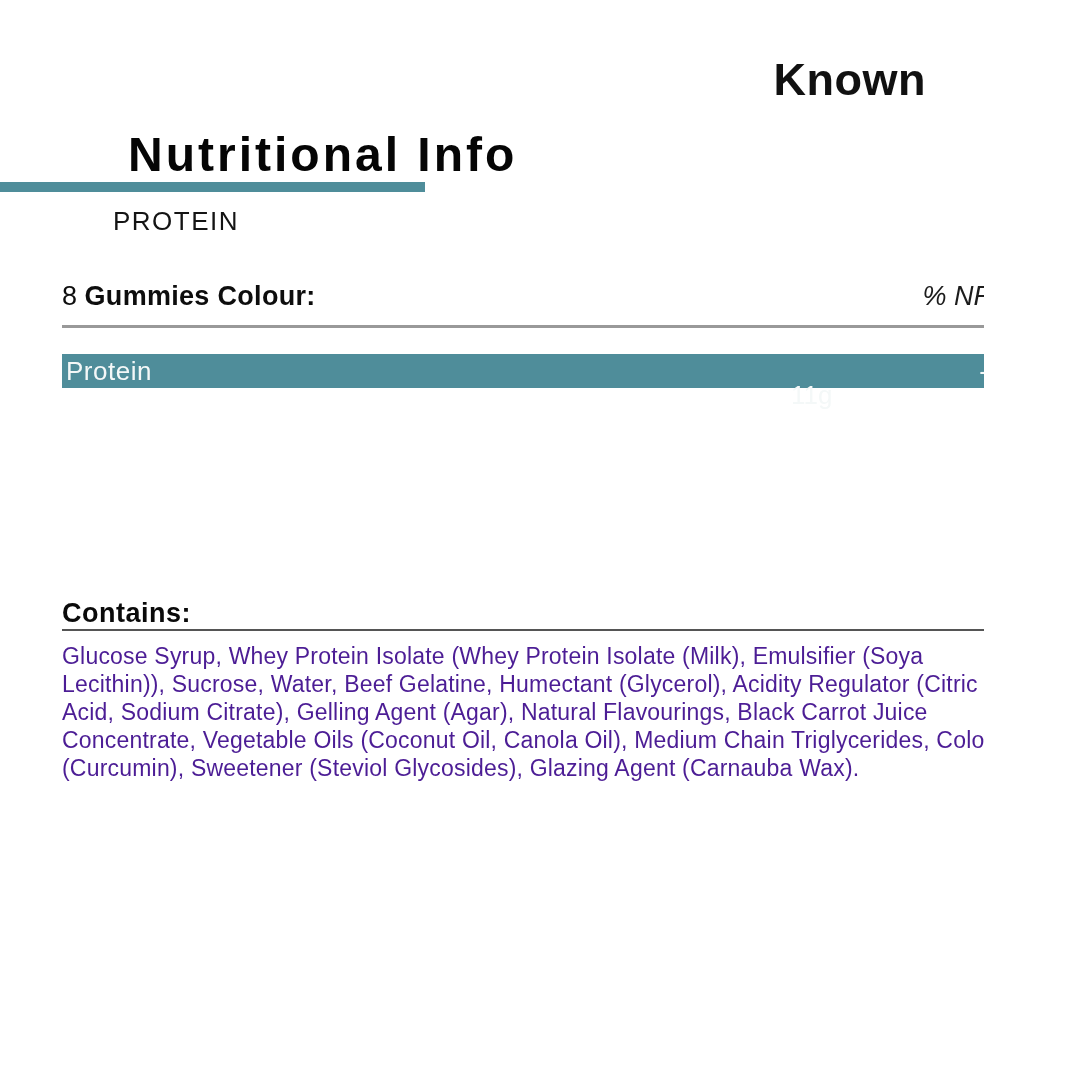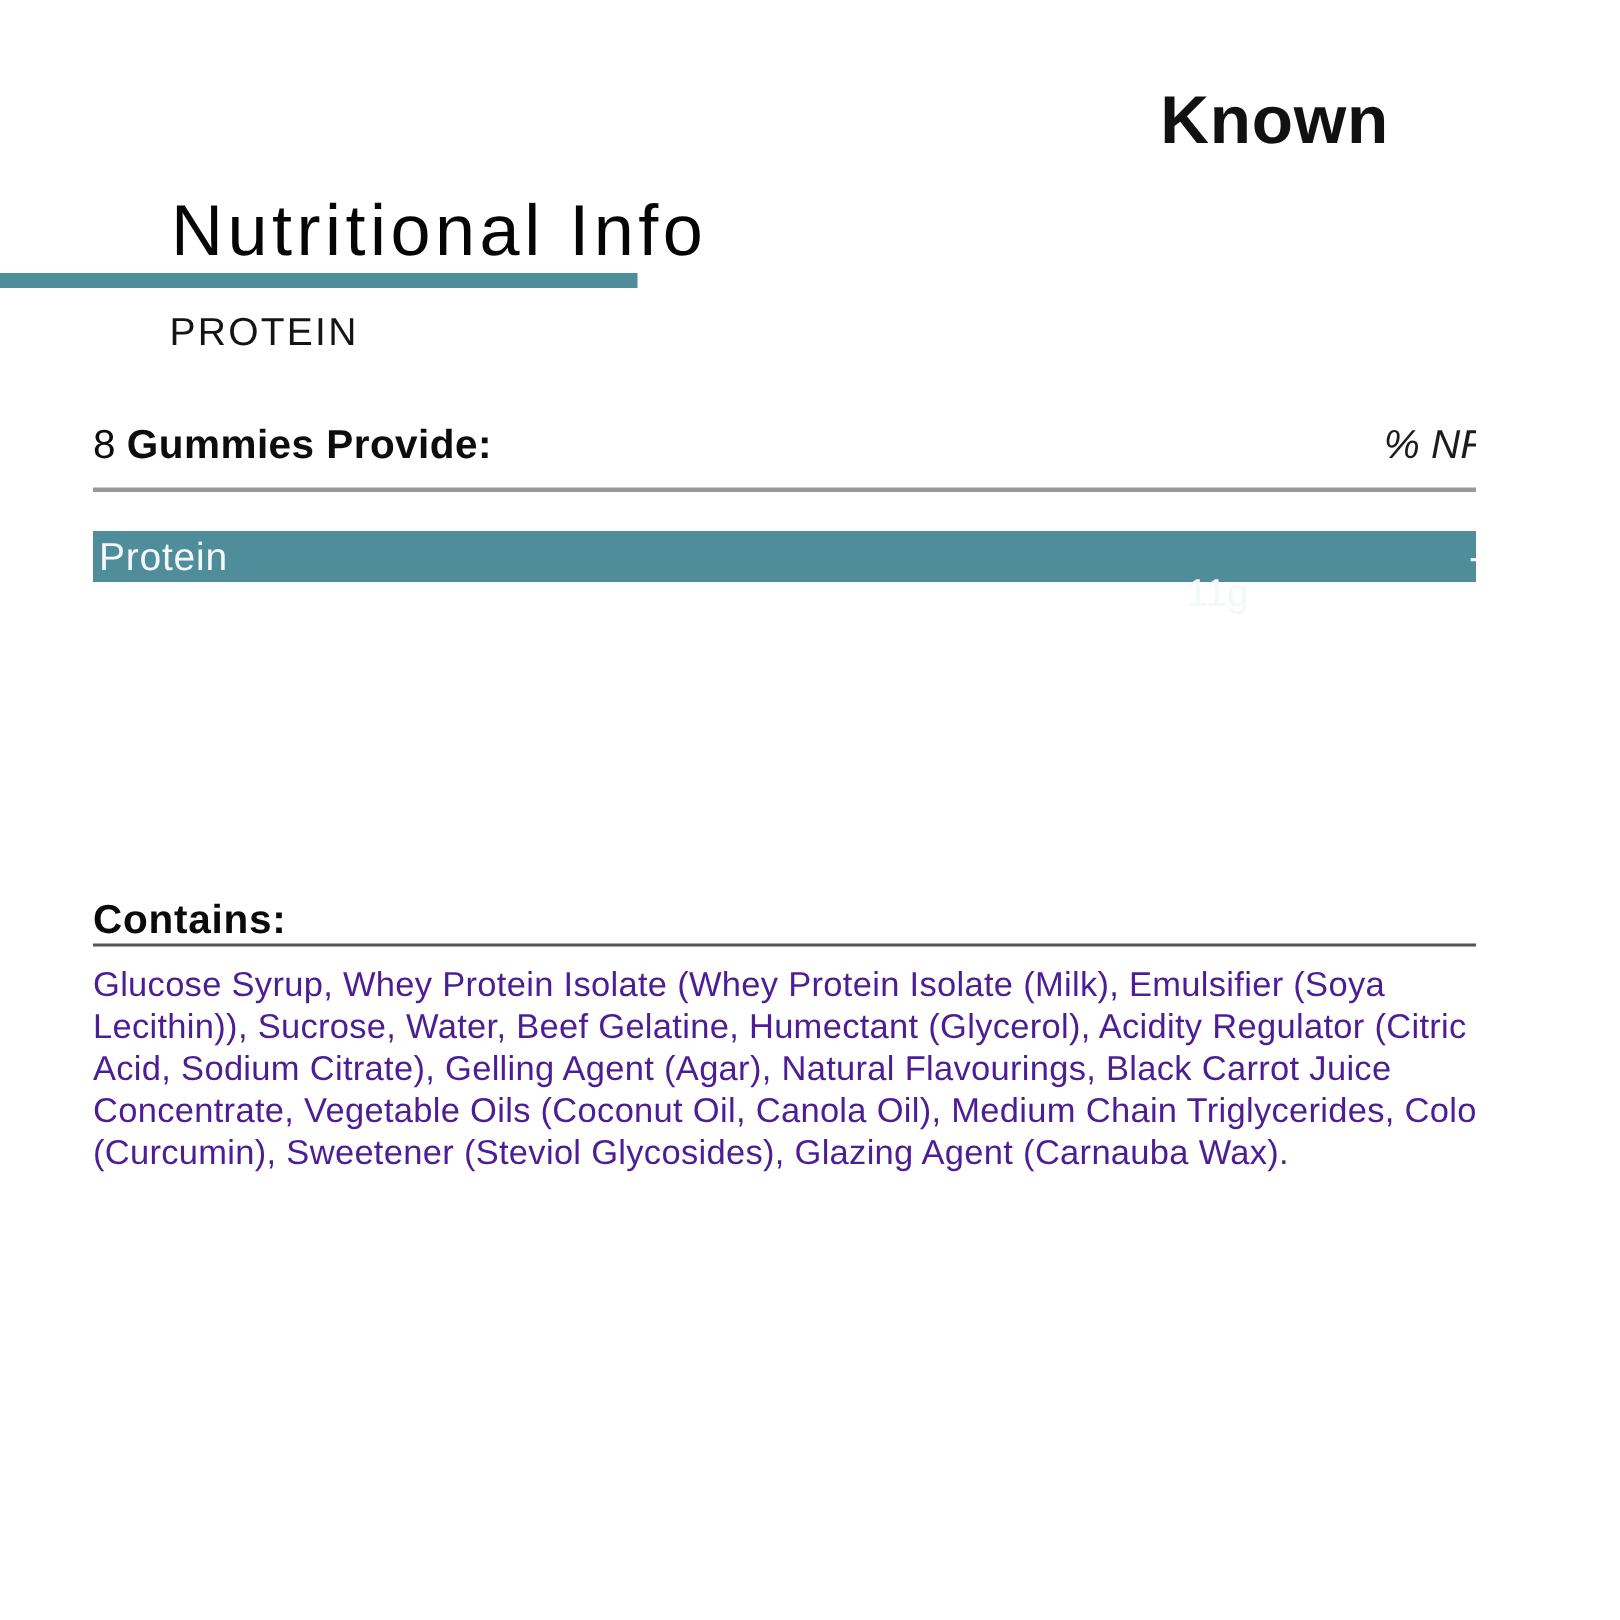--- a/index.html
+++ b/index.html
@@ -20,23 +20,23 @@
     right: 58px;
     font-size: 45px;
     font-weight: 700;
     letter-spacing: 0.5px;
     color: #111;
   }
 
   .title {
     position: absolute;
     top: 127px;
-    left: 114px;
+    left: 128px;
     font-size: 48px;
-    font-weight: 400;
+    font-weight: 700;
     letter-spacing: 3px;
     color: #050505;
     white-space: nowrap;
   }
 
   .title-underline {
     position: absolute;
     top: 182px;
     left: 0;
     width: 425px;
@@ -135,21 +135,21 @@
   <h1 class="title">Nutritional Info</h1>
 
   <div class="title-underline"></div>
 
   <div class="subtitle">PROTEIN</div>
 
   <div class="table">
     <div class="table-header">
       <div class="serving">
         <span class="serving-count">8</span>
-        <span class="serving-label">Gummies Provide:</span>
+        <span class="serving-label">Gummies Colour:</span>
       </div>
       <div class="nrv-header">% NRV*</div>
     </div>
 
     <div class="nutrient-row">
       <span class="nutrient-name">Protein</span>
       <span class="nutrient-amount">11g</span>
       <span class="nutrient-nrv">-</span>
     </div>
   </div>

